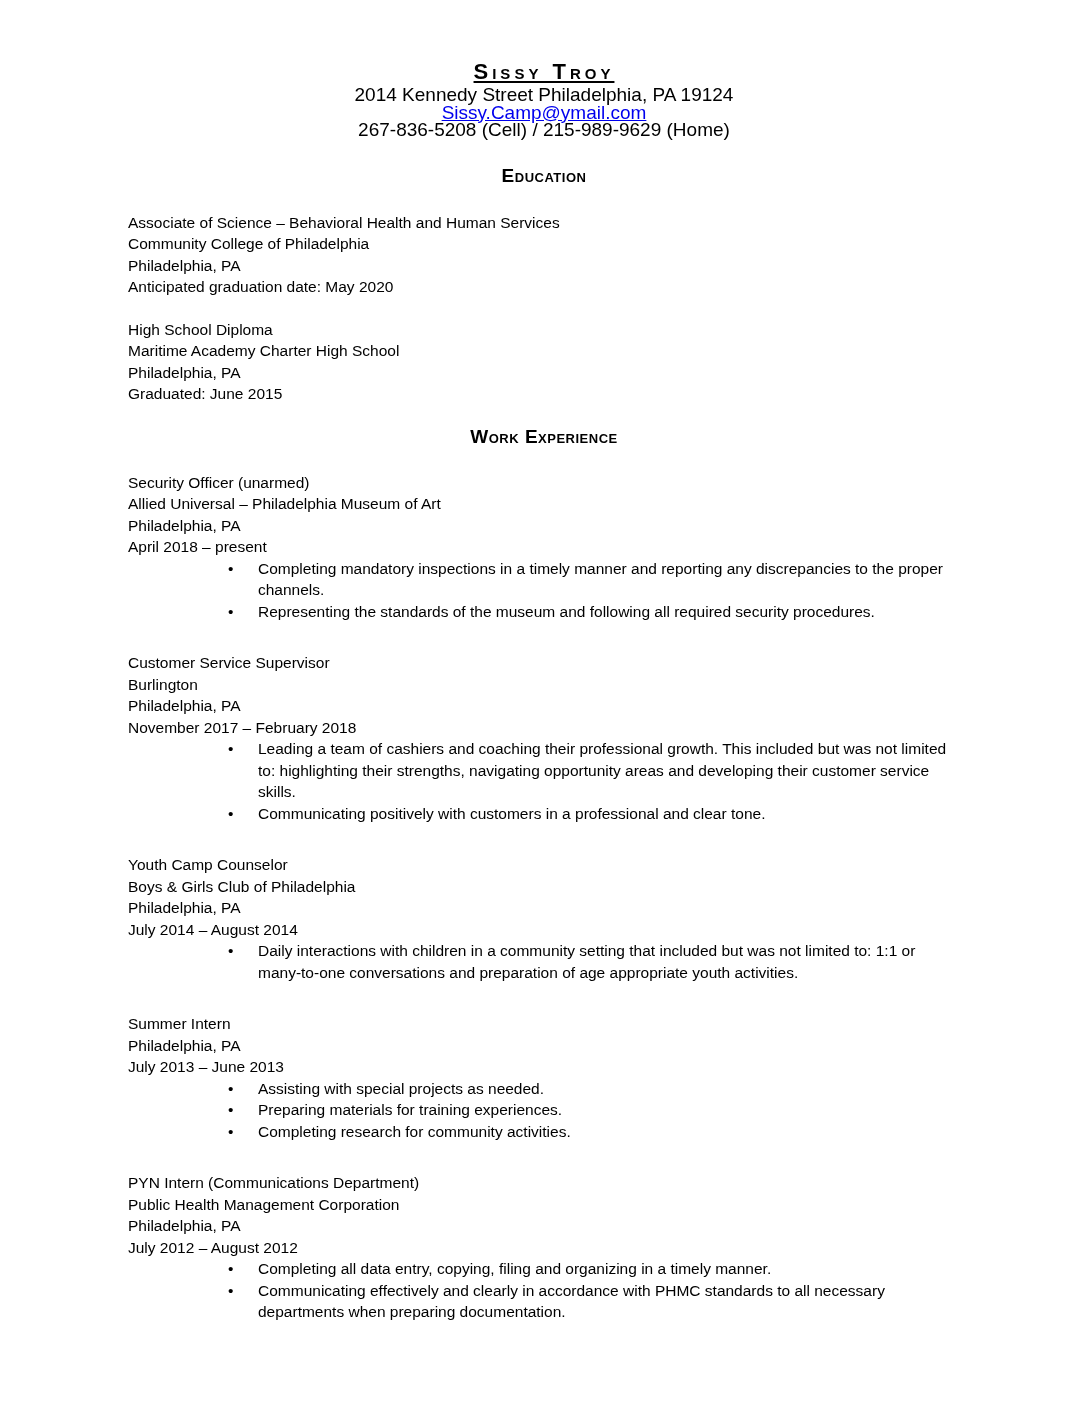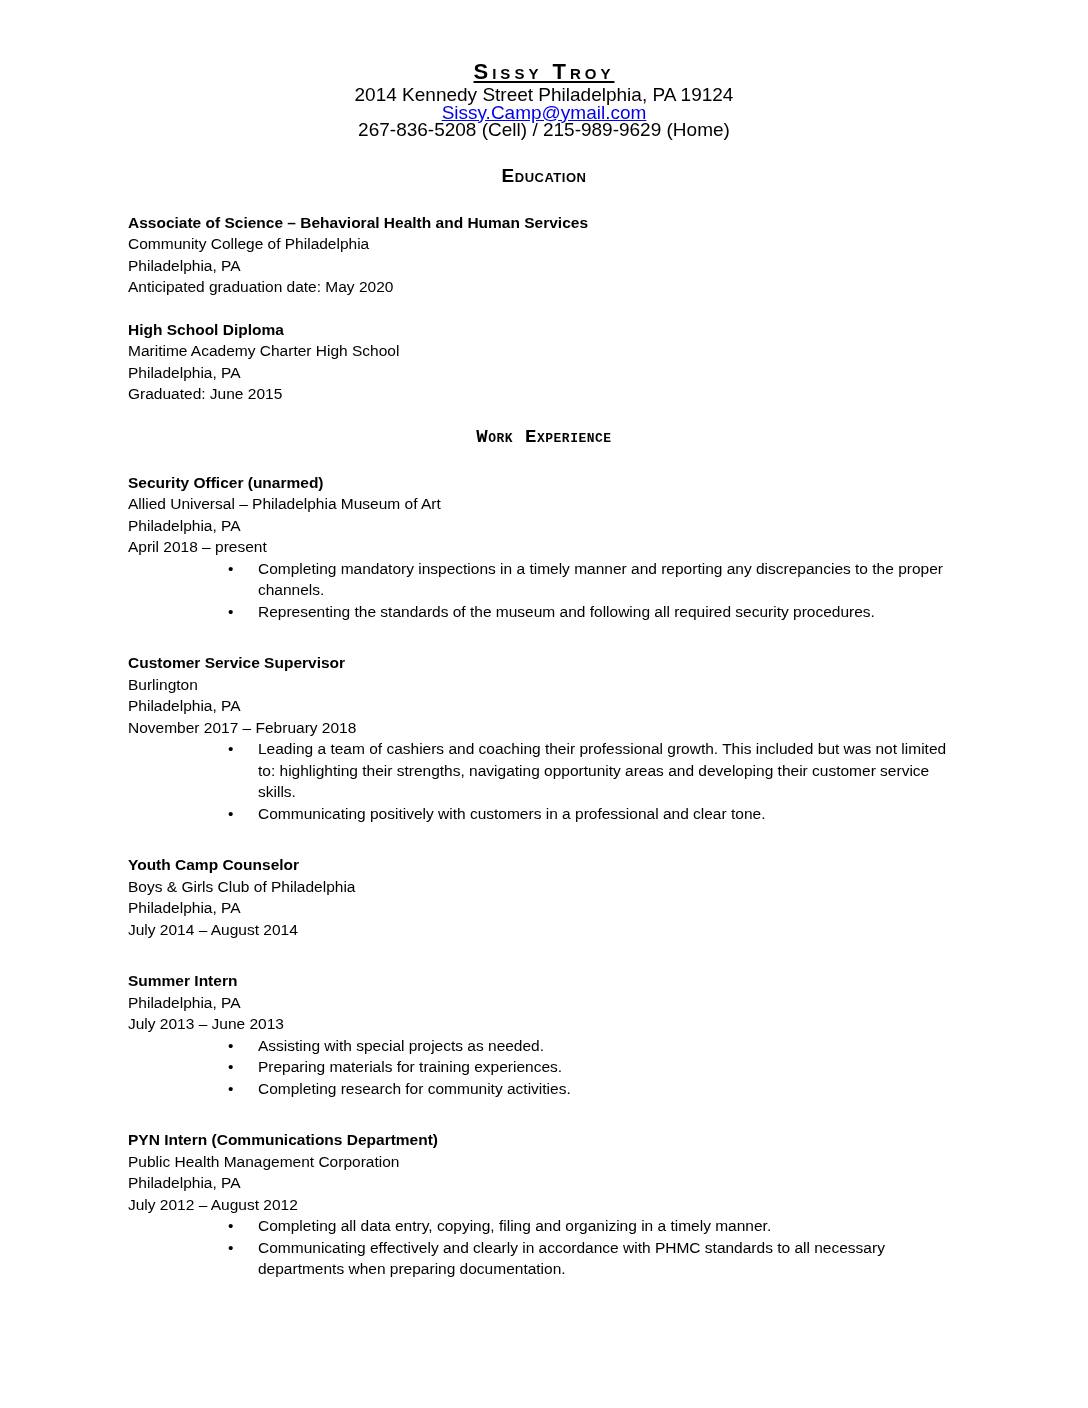--- a/index.html
+++ b/index.html
@@ -36,25 +36,25 @@
   
   .section-title {
     text-align: center;
     font-size: 19px;
     font-weight: bold;
     font-variant: small-caps;
     letter-spacing: 0.5px;
     line-height: 22px;
   }
   .section-title.education { margin-top: 26px; margin-bottom: 25px; }
-  .section-title.work { margin-top: 14px; margin-bottom: 24px; font-family: Liberation Mono, monospace; }
+  .section-title.work { margin-top: 14px; margin-bottom: 24px; }
   
   .entry { margin-bottom: 21px; }
   .work-entry { margin-bottom: 30px; }
-  .entry-title { font-weight: bold; }
+  .entry-title { font-weight: normal; }
   .bullets {
     list-style: none;
     padding-left: 130px;
     max-width: 832px;
   }
   .bullets li {
     position: relative;
     padding-right: 2px;
   }
   .bullets li::before {
@@ -118,20 +118,23 @@
         <li>Leading a team of cashiers and coaching their professional growth. This included but was not limited to: highlighting their strengths, navigating opportunity areas and developing their customer service skills.</li>
         <li>Communicating positively with customers in a professional and clear tone.</li>
       </ul>
     </div>
 
     <div class="entry work-entry">
       <div class="entry-title">Youth Camp Counselor</div>
       <div class="entry-line">Boys &amp; Girls Club of Philadelphia</div>
       <div class="entry-line">Philadelphia, PA</div>
       <div class="entry-line">July 2014 – August 2014</div>
+      <ul class="bullets">
+        <li>Daily interactions with children in a community setting that included but was not limited to: 1:1 or many-to-one conversations and preparation of age appropriate youth activities.</li>
+      </ul>
     </div>
 
     <div class="entry work-entry">
       <div class="entry-title">Summer Intern</div>
       <div class="entry-line">Philadelphia, PA</div>
       <div class="entry-line">July 2013 – June 2013</div>
       <ul class="bullets">
         <li>Assisting with special projects as needed.</li>
         <li>Preparing materials for training experiences.</li>
         <li>Completing research for community activities.</li>

